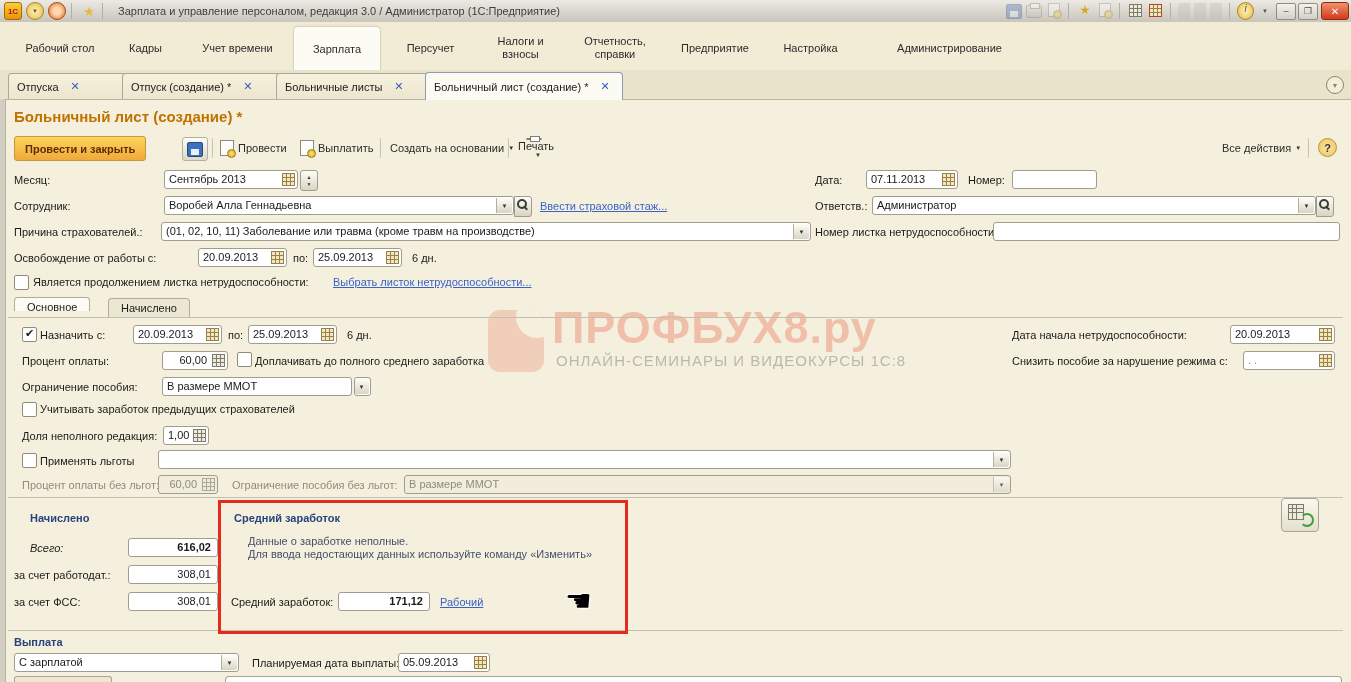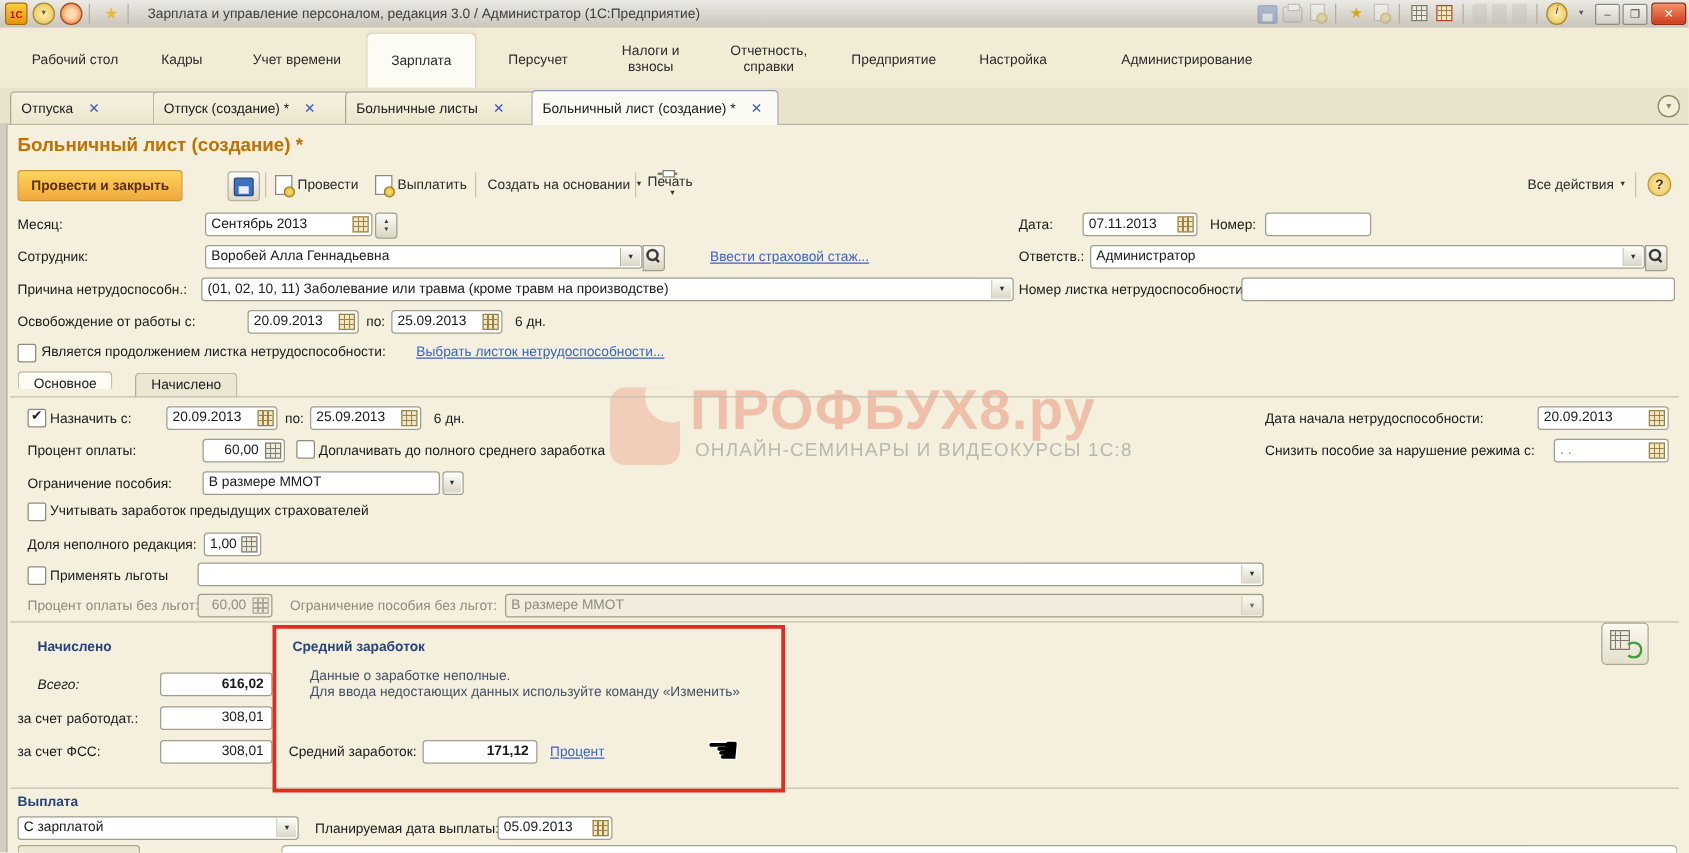--- a/index.html
+++ b/index.html
@@ -268,30 +268,30 @@
 <div class="fld" style="left:1012px;top:170px;width:85px;">
   <span></span>
 </div>
 
 <span class="lbl" style="left:14px;top:200px;">Сотрудник:</span>
 <div class="fld" style="left:164px;top:196px;width:350px;">
   <span>Воробей Алла Геннадьевна</span>
   <span class="dd">▼</span>
 </div>
 <div class="ic-mag" style="left:514px;top:196px;height:19px;"></div>
-<a class="lnk" style="left:568px;top:200px;text-align:right;">Ввести страховой стаж...</a>
+<a class="lnk" style="left:540px;top:200px;text-align:right;">Ввести страховой стаж...</a>
 
 <span class="lbl" style="left:815px;top:200px;">Ответств.:</span>
 <div class="fld" style="left:872px;top:196px;width:444px;">
   <span>Администратор</span>
   <span class="dd">▼</span>
 </div>
 <div class="ic-mag" style="left:1316px;top:196px;height:19px;"></div>
 
-<span class="lbl" style="left:14px;top:226px;">Причина нетрудоспособн.:</span>
+<span class="lbl" style="left:14px;top:226px;">Причина страхователей.:</span>
 <div class="fld" style="left:161px;top:222px;width:650px;">
   <span>(01, 02, 10, 11) Заболевание или травма (кроме травм на производстве)</span>
   <span class="dd">▼</span>
 </div>
 <span class="lbl" style="left:815px;top:226px;">Номер листка нетрудоспособности:</span>
 <div class="fld" style="left:993px;top:222px;width:347px;">
   <span></span>
 </div>
 
 <span class="lbl" style="left:14px;top:252px;">Освобождение от работы с:</span>
@@ -399,21 +399,21 @@
 </div>
 
 <div class="redbox"></div>
 <span class="sec" style="left:234px;top:512px;">Средний заработок</span>
 <span class="lbl" style="left:248px;top:535px;color:#44506a;">Данные о заработке неполные.</span>
 <span class="lbl" style="left:248px;top:548px;color:#44506a;">Для ввода недостающих данных используйте команду «Изменить»</span>
 <span class="lbl" style="left:231px;top:596px;">Средний заработок:</span>
 <div class="fld num bold" style="left:338px;top:592px;width:92px;padding-right:6px;">
   <span>171,12</span>
 </div>
-<a class="lnk" style="left:440px;top:596px;">Процент</a>
+<a class="lnk" style="left:440px;top:596px;">Рабочий</a>
 <span class="hand" style="left:565px;top:583px;">☚</span>
 
 <div class="recalc">
     <span class="ic-grid gray"></span>
   </div>
 
 <div class="hline" style="left:8px;top:630px;width:1335px;"></div>
 <span class="sec" style="left:14px;top:636px;">Выплата</span>
 <div class="fld" style="left:14px;top:653px;width:225px;">
   <span>С зарплатой</span>

